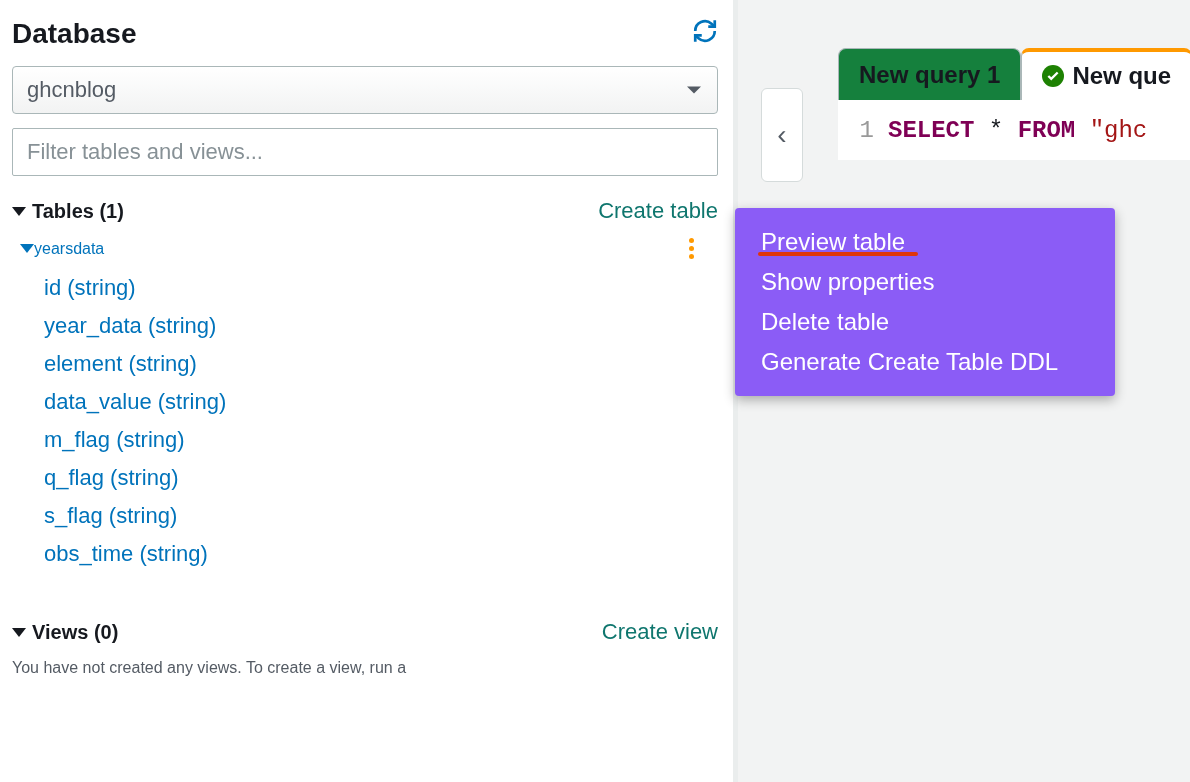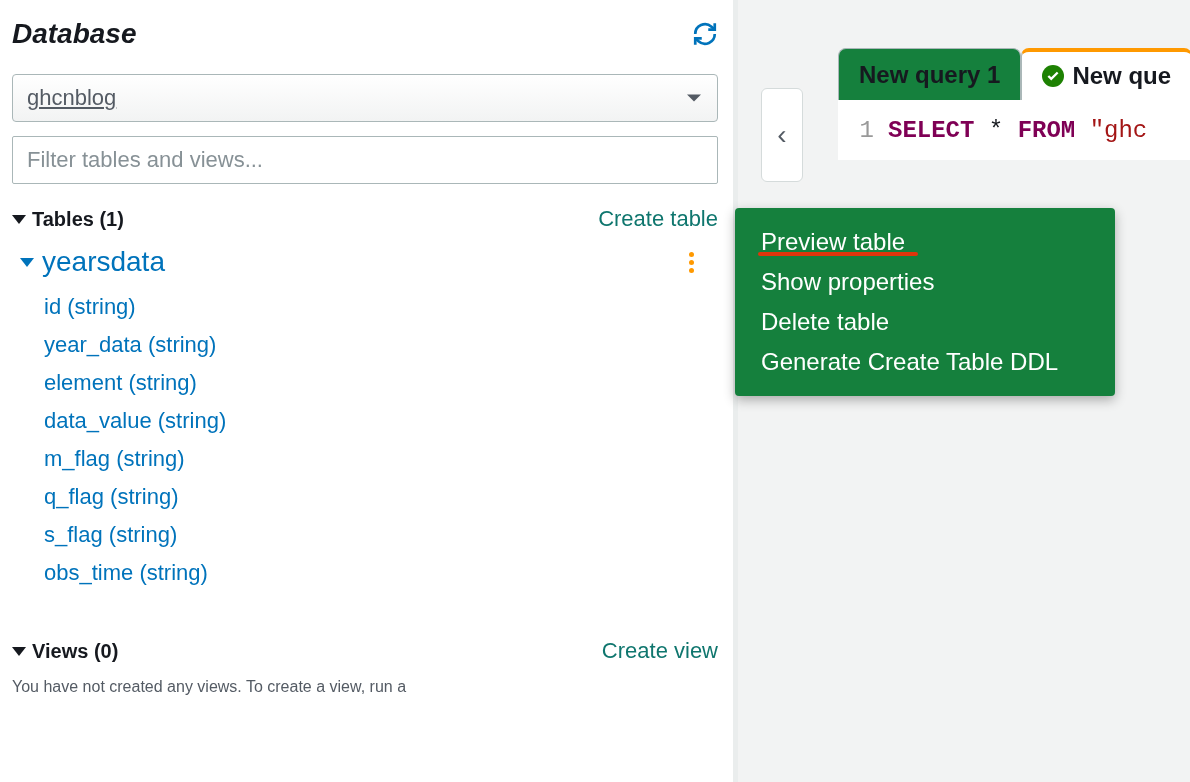--- a/index.html
+++ b/index.html
@@ -1,36 +1,36 @@
 <!DOCTYPE html>
 <html><head>
   <meta charset="utf-8">
   <style>
     * { box-sizing: border-box; margin: 0; padding: 0; }
     body { font-family: Arial, Helvetica, sans-serif; font-size: 22px; color: #16191f; width: 1190px; height: 782px; overflow: hidden; position: relative; background: #fff; }
     
     .sidebar { position: absolute; left: 0; top: 0; width: 730px; height: 782px; padding: 18px 12px; }
-    .sidebar-header { display: flex; justify-content: space-between; align-items: center; margin-bottom: 24px; font-style: italic; }
+    .sidebar-header { display: flex; justify-content: space-between; align-items: flex-start; margin-bottom: 16px; }
     .sidebar-title { font-size: 28px; font-weight: bold; }
     .refresh-icon { color: #0073bb; cursor: pointer; display: flex; }
     
-    .db-select { width: 100%; height: 48px; border: 1px solid #aab7b8; border-radius: 4px; background: linear-gradient(#fff,#f2f3f3); padding: 0 14px; font-size: 22px; color: #545b64; position: relative; display: flex; align-items: center; margin-bottom: 14px; cursor: pointer; text-decoration: underline; }
+    .db-select { width: 100%; height: 48px; border: 1px solid #aab7b8; border-radius: 4px; background: linear-gradient(#fff,#f2f3f3); padding: 0 14px; font-size: 22px; color: #545b64; position: relative; display: flex; align-items: center; margin-bottom: 14px; cursor: pointer; }
     .db-select .chev { position: absolute; right: 16px; top: 50%; transform: translateY(-50%); width: 0; height: 0; border-left: 7px solid transparent; border-right: 7px solid transparent; border-top: 7px solid #545b64; }
     
     .filter-input { width: 100%; height: 48px; border: 1px solid #aab7b8; border-radius: 2px; padding: 0 14px; font-size: 22px; color: #545b64; margin-bottom: 22px; }
     .filter-input::placeholder { color: #879196; }
     
     .section-row { display: flex; justify-content: space-between; align-items: center; margin-bottom: 10px; }
     .section-label { font-size: 20px; font-weight: bold; display: flex; align-items: center; gap: 6px; }
     .section-link { color: #0f766e; font-size: 22px; cursor: pointer; }
     .caret { width: 0; height: 0; border-left: 7px solid transparent; border-right: 7px solid transparent; border-top: 9px solid #16191f; display: inline-block; }
     .caret.blue { border-top-color: #0073bb; }
     
     .table-row { display: flex; justify-content: space-between; align-items: center; padding: 4px 0 10px 8px; position: relative; }
-    .table-name { color: #0073bb; font-size: 28px; display: flex; align-items: center; gap: 8px; cursor: pointer; }
+    .table-name { color: #0073bb; font-size: 16px; display: flex; align-items: center; cursor: pointer; }
     .dots { color: #ff9900; font-size: 22px; letter-spacing: 0; line-height: 6px; cursor: pointer; display: flex; flex-direction: column; gap: 3px; padding-right: 24px; }
     .dot { width: 5px; height: 5px; background: #ff9900; border-radius: 50%; }
     
     .columns { padding-left: 32px; }
     .col-item { color: #0073bb; font-size: 22px; padding: 6px 0; cursor: pointer; }
     
     .views-section { margin-top: 46px; }
     .views-txt { font-size: 16px; color: #545b64; margin-top: 14px; }
     
     .divider { position: absolute; left: 733px; top: 0; width: 5px; height: 782px; background: #eaeded; }
@@ -44,21 +44,21 @@
     .tab.active { background: #fff; border-top: 4px solid #ff9900; padding-top: 0; }
     .tab .check { width: 22px; height: 22px; background: #1d8102; border-radius: 50%; display: inline-flex; align-items: center; justify-content: center; }
     .tab .check svg { width: 14px; height: 14px; }
     
     .editor { position: absolute; left: 100px; top: 100px; right: 0; height: 60px; background: #fff; display: flex; align-items: center; }
     .line-no { width: 50px; text-align: right; padding-right: 14px; color: #999; font-family: "Courier New", monospace; font-size: 24px; }
     .sql { font-family: "Courier New", monospace; font-size: 24px; }
     .kw { color: #7f0055; font-weight: bold; }
     .str { color: #a31515; }
     
-    .context-menu { position: absolute; left: 735px; top: 208px; width: 380px; background: #15803d; border-radius: 4px; padding: 14px 0; box-shadow: 0 4px 12px rgba(0,0,0,0.3); z-index: 100; }
+    .context-menu { position: absolute; left: 735px; top: 208px; width: 380px; background: #8b5cf6; border-radius: 4px; padding: 14px 0; box-shadow: 0 4px 12px rgba(0,0,0,0.3); z-index: 100; }
     .menu-item { padding: 6px 26px; color: #fff; font-size: 24px; cursor: pointer; }
     .underline-marker { position: absolute; left: 23px; top: 44px; width: 160px; height: 4px; background: #e0350b; border-radius: 2px; }
   </style>
 </head>
 <body>
 
 <div class="sidebar">
   <div class="sidebar-header">
     <div class="sidebar-title">Database</div>
     <div class="refresh-icon">

